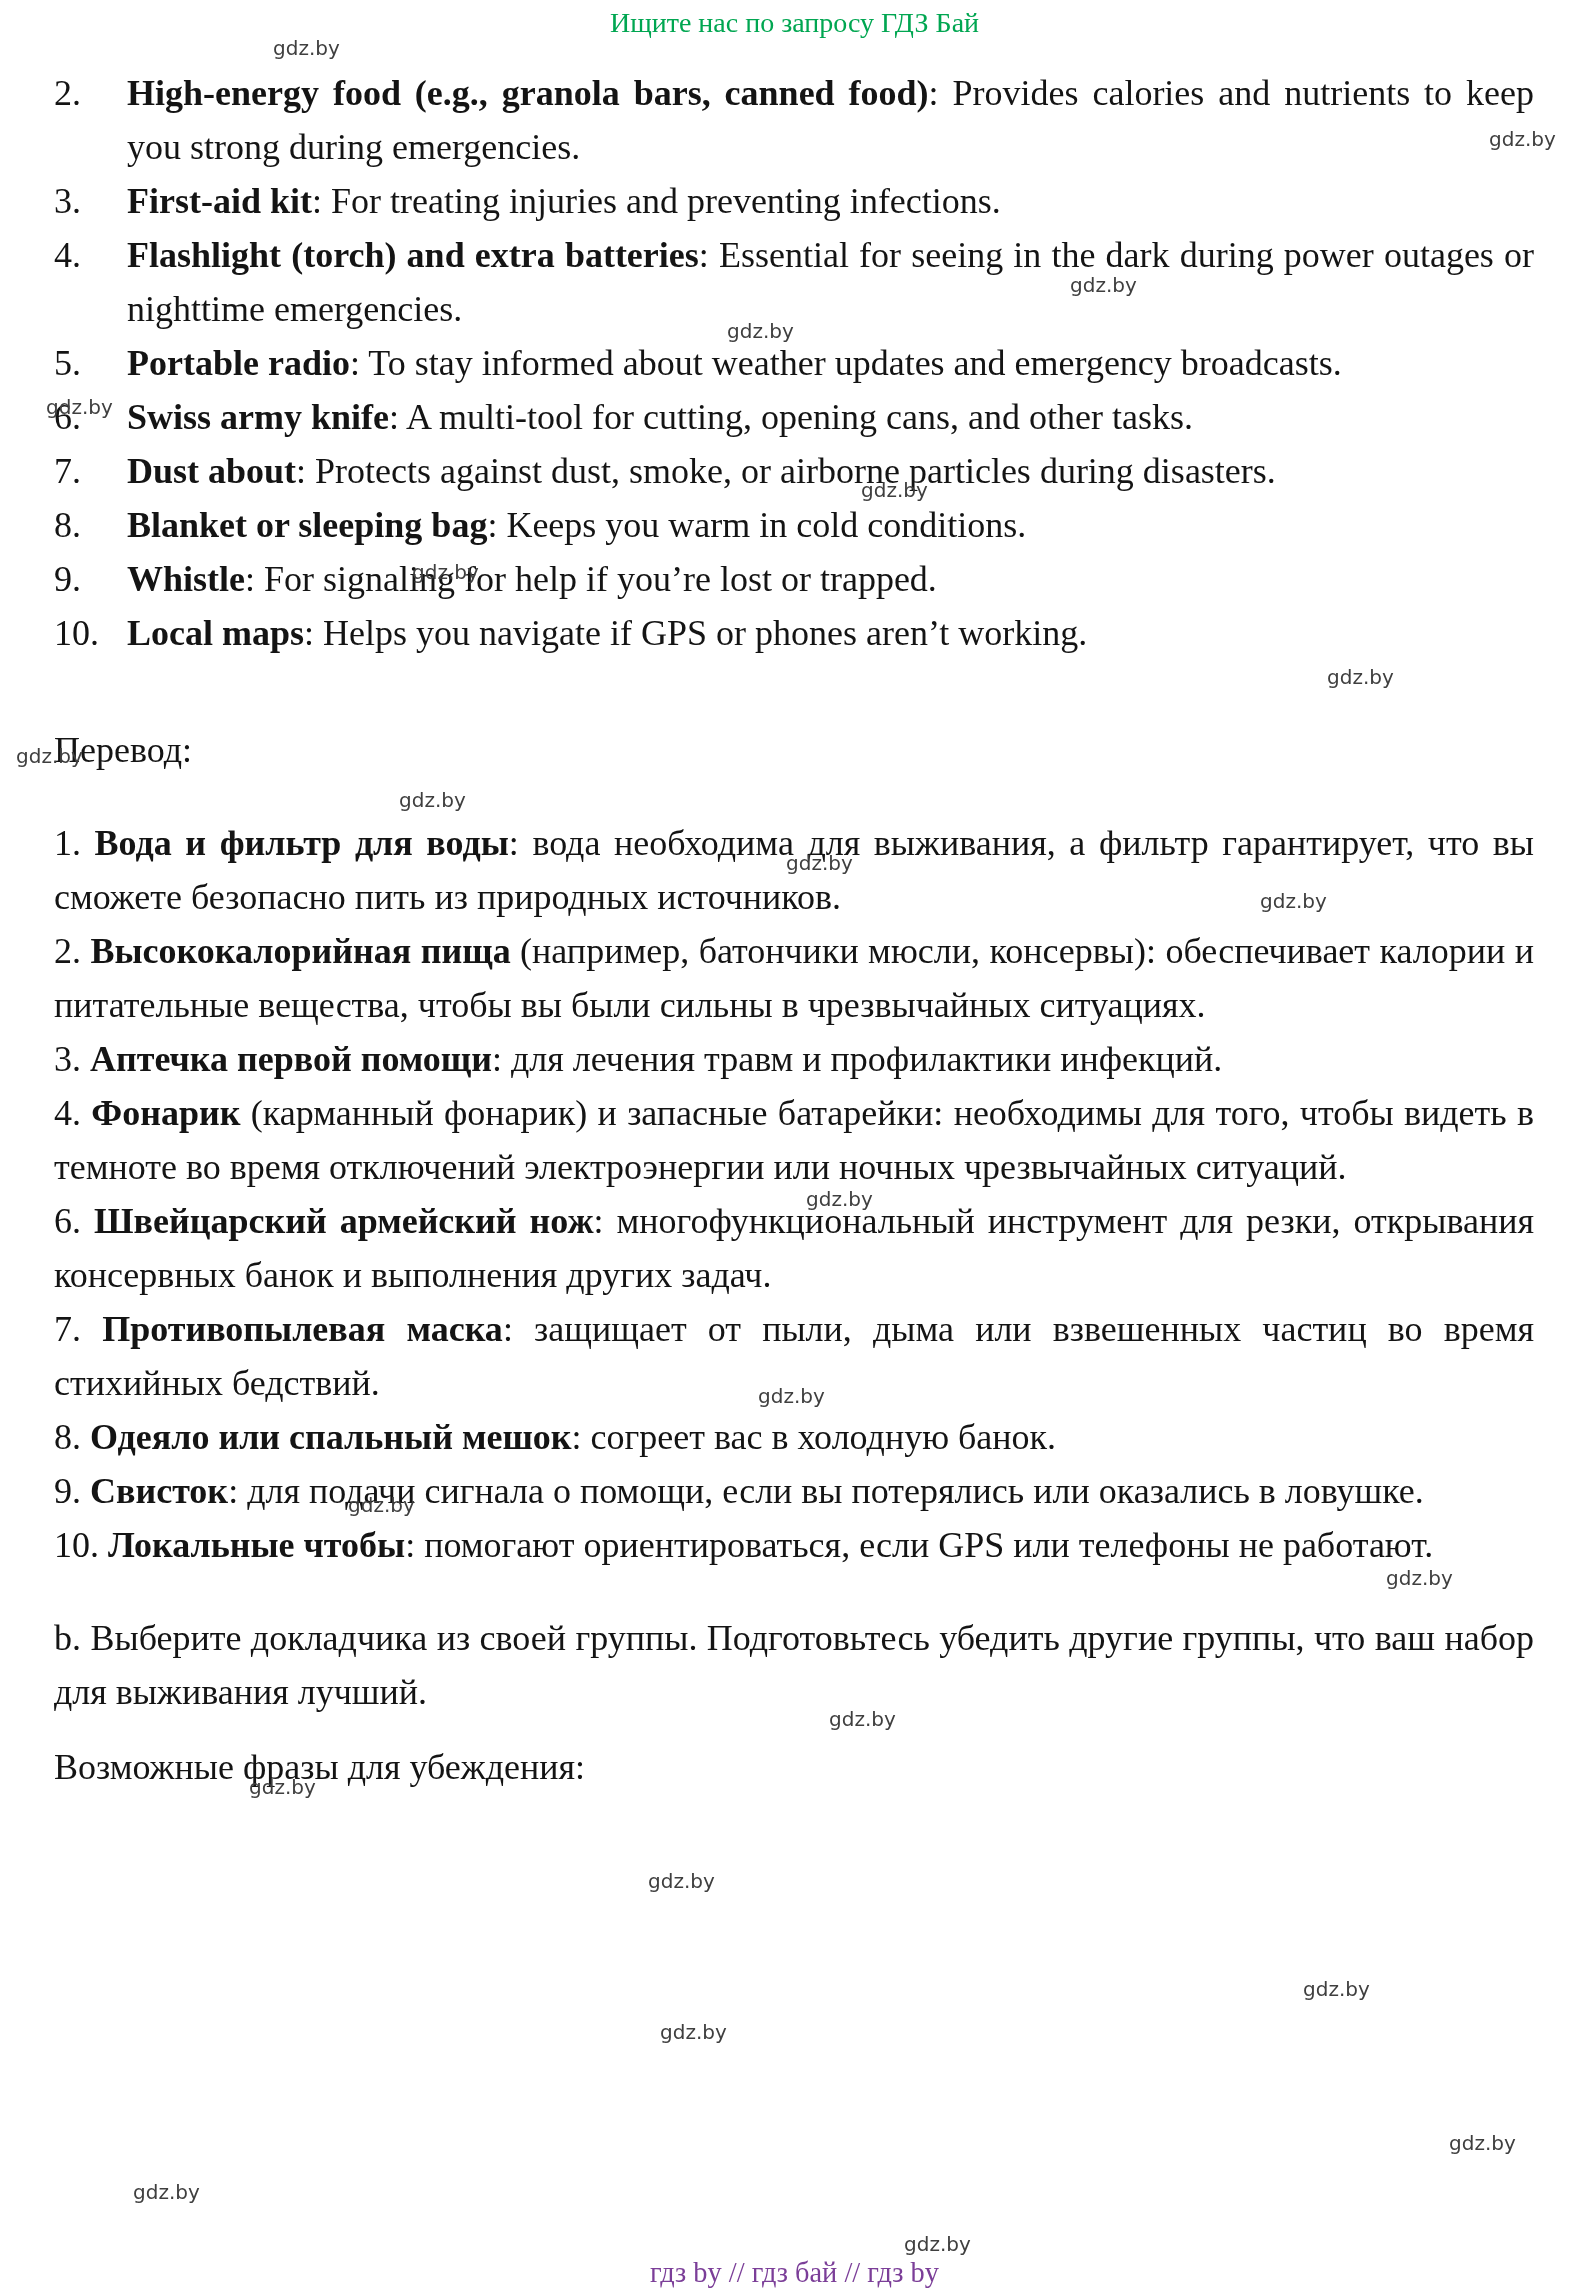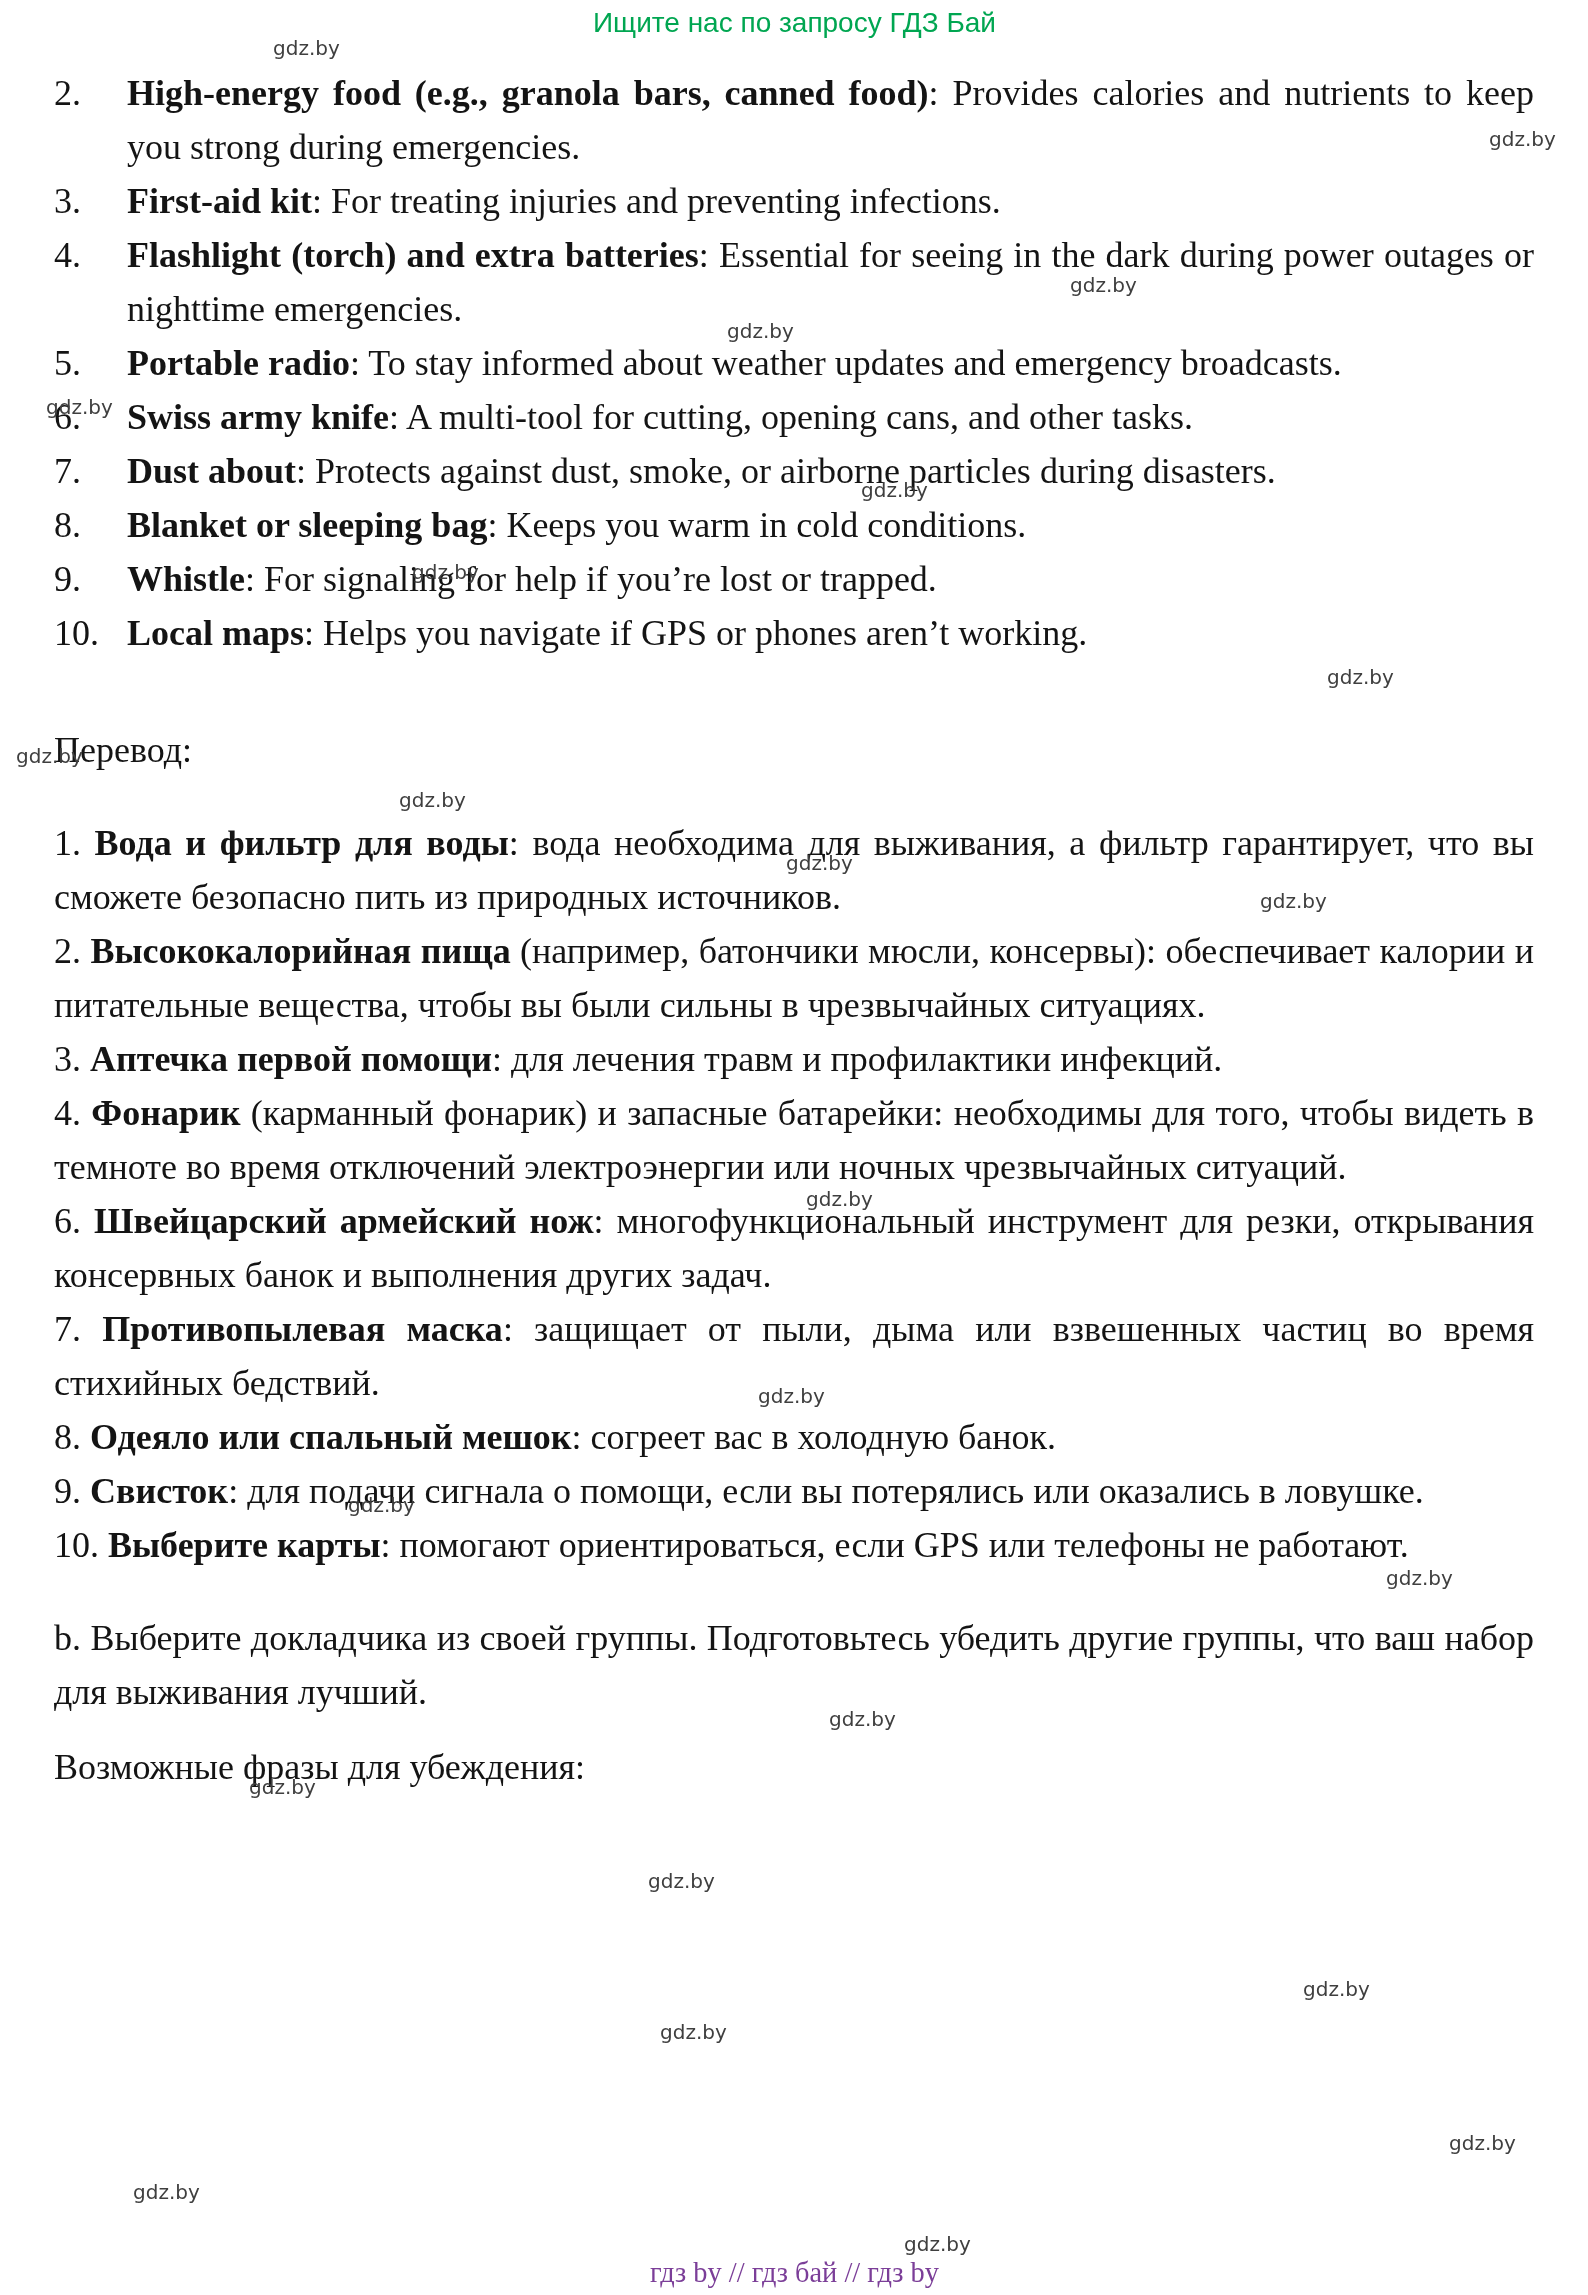--- a/index.html
+++ b/index.html
@@ -12,21 +12,21 @@
   html,body{background:#ffffff;}
   body{
     width:1589px;height:2295px;position:relative;overflow:hidden;
     font-family:"Liberation Serif", serif;
     font-size:36px;line-height:54px;color:var(--ink);
   }
   b{font-weight:bold;}
   .header-line{
     position:absolute;top:6.3px;left:0;width:100%;text-align:center;
     color:var(--green);font-size:28px;line-height:33px;
-    font-family:Liberation Sans, sans-serif;
+    font-family:Liberation Serif, serif;
   }
   .footer-line{
     position:absolute;bottom:6.3px;left:0;width:100%;text-align:center;
     color:var(--purple);font-size:28.4px;line-height:33px;
     font-family:"Liberation Serif", serif;
   }
   .content{position:absolute;left:54px;top:66px;width:1480px;}
   .en-list{}
   .en-item{text-align:justify;padding-left:73px;}
   .en-item .num{display:inline-block;width:73px;margin-left:-73px;}
@@ -147,21 +147,21 @@
 
     <div class="ru-item">
       <span>8. </span><b>Одеяло или спальный мешок</b><span>: согреет вас в холодную банок.</span>
     </div>
 
     <div class="ru-item">
       <span>9. </span><b>Свисток</b><span>: для подачи сигнала о помощи, если вы потерялись или оказались в ловушке.</span>
     </div>
 
     <div class="ru-item">
-      <span>10. </span><b>Выберите карты</b><span>: помогают ориентироваться, если GPS или телефоны не работают.</span>
+      <span>10. </span><b>Локальные чтобы</b><span>: помогают ориентироваться, если GPS или телефоны не работают.</span>
     </div>
 
   </div>
 
   <div class="task-b">
     <span>b.</span><span> Выберите докладчика из своей группы. Подготовьтесь убедить другие группы, что ваш набор для выживания лучший.</span>
   </div>
 
   <div class="phrases">Возможные фразы для убеждения:</div>
 

